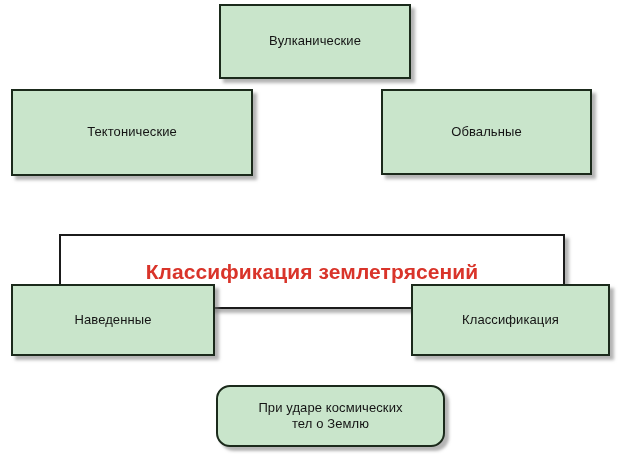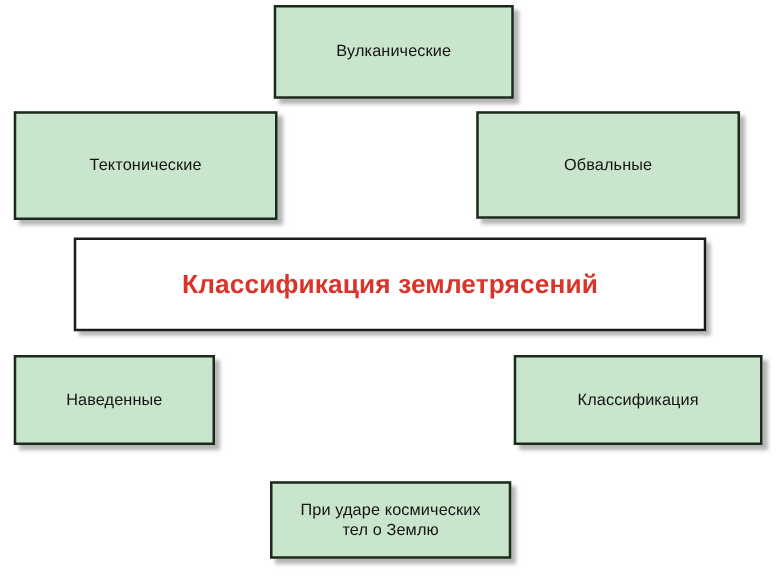--- a/index.html
+++ b/index.html
@@ -37,36 +37,37 @@
   }
   .node .label {
     display: block;
     width: 100%;
   }
   
   .node.center {
     background: #ffffff;
     border: 2px solid #1b1b1b;
     box-shadow: 4px 4px 3px rgba(120, 120, 120, 0.55);
+    margin-top: 44px;
   }
   .node.center .label {
     color: #d9342a;
     font-size: 21px;
     font-weight: 700;
     line-height: 1.22;
   }
 
   
   #n-volcanic   { left: 219px; top: 4px;   width: 192px; height: 75px; }
-  #n-tectonic   { left: 11px;  top: 89px;  width: 211px; height: 87px; }
+  #n-tectonic   { left: 11px;  top: 89px;  width: 242px; height: 87px; }
   #n-landslide  { left: 381px; top: 89px;  width: 211px; height: 86px; }
   #n-center     { left: 59px;  top: 190px; width: 506px; height: 75px; }
-  #n-induced    { left: 11px;  top: 284px; width: 161px; height: 72px; }
+  #n-induced    { left: 11px;  top: 284px; width: 204px; height: 72px; }
   #n-seaquake   { left: 411px; top: 284px; width: 199px; height: 72px; }
-  #n-cosmic     { left: 216px; top: 385px; width: 193px; height: 62px; }
+  #n-cosmic     { left: 216px; top: 385px; width: 229px; height: 62px; border-radius: 14px; }
 </style>
 </head>
 <body>
 
 <div id="diagram">
 
   <div class="node" id="n-volcanic">
     <span class="label">Вулканические</span>
   </div>
 

